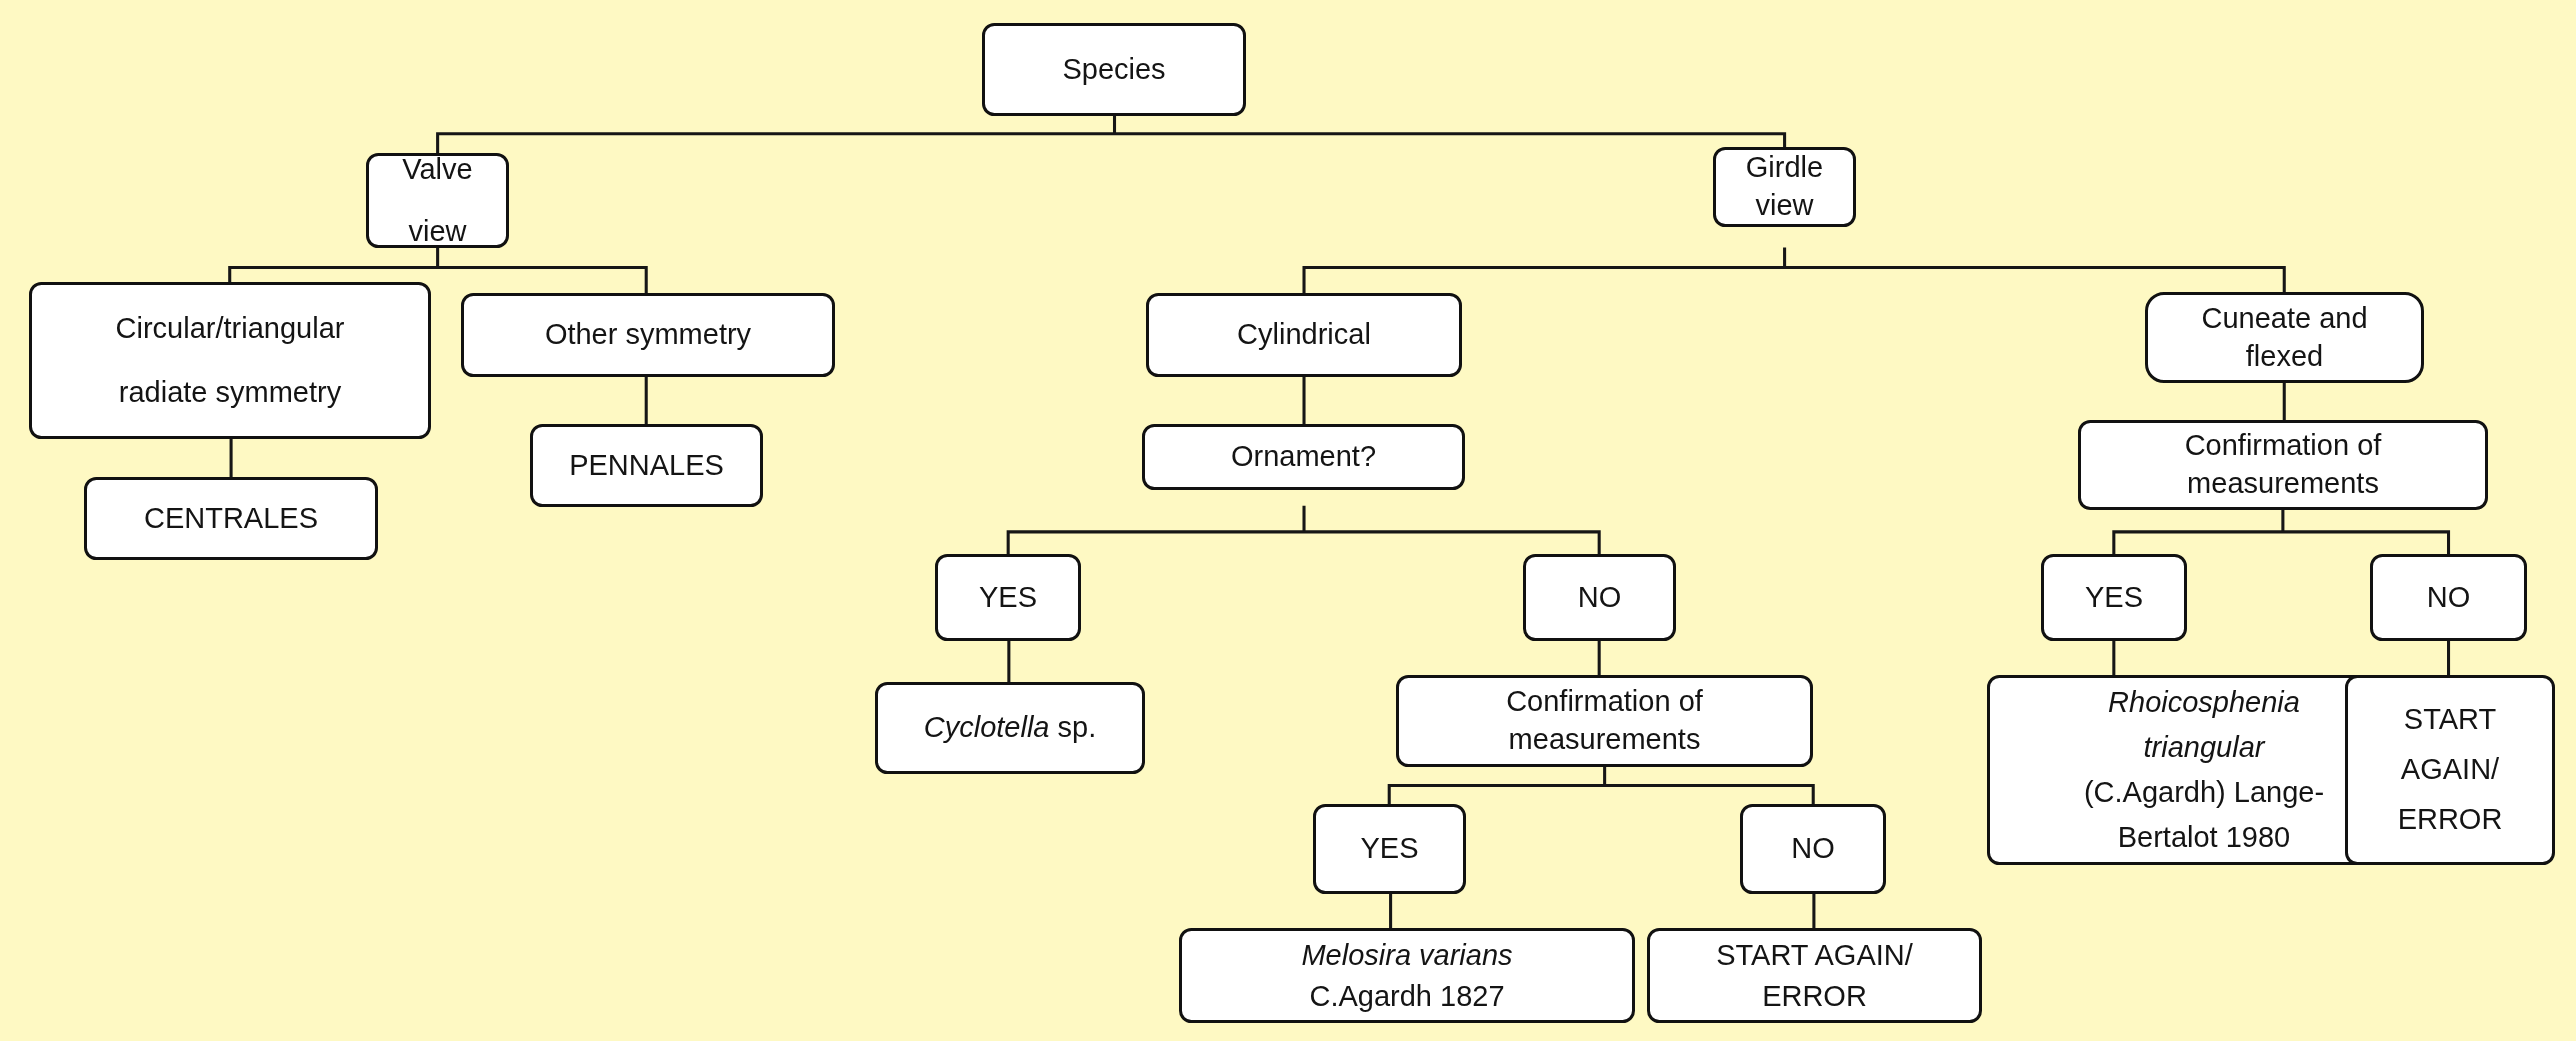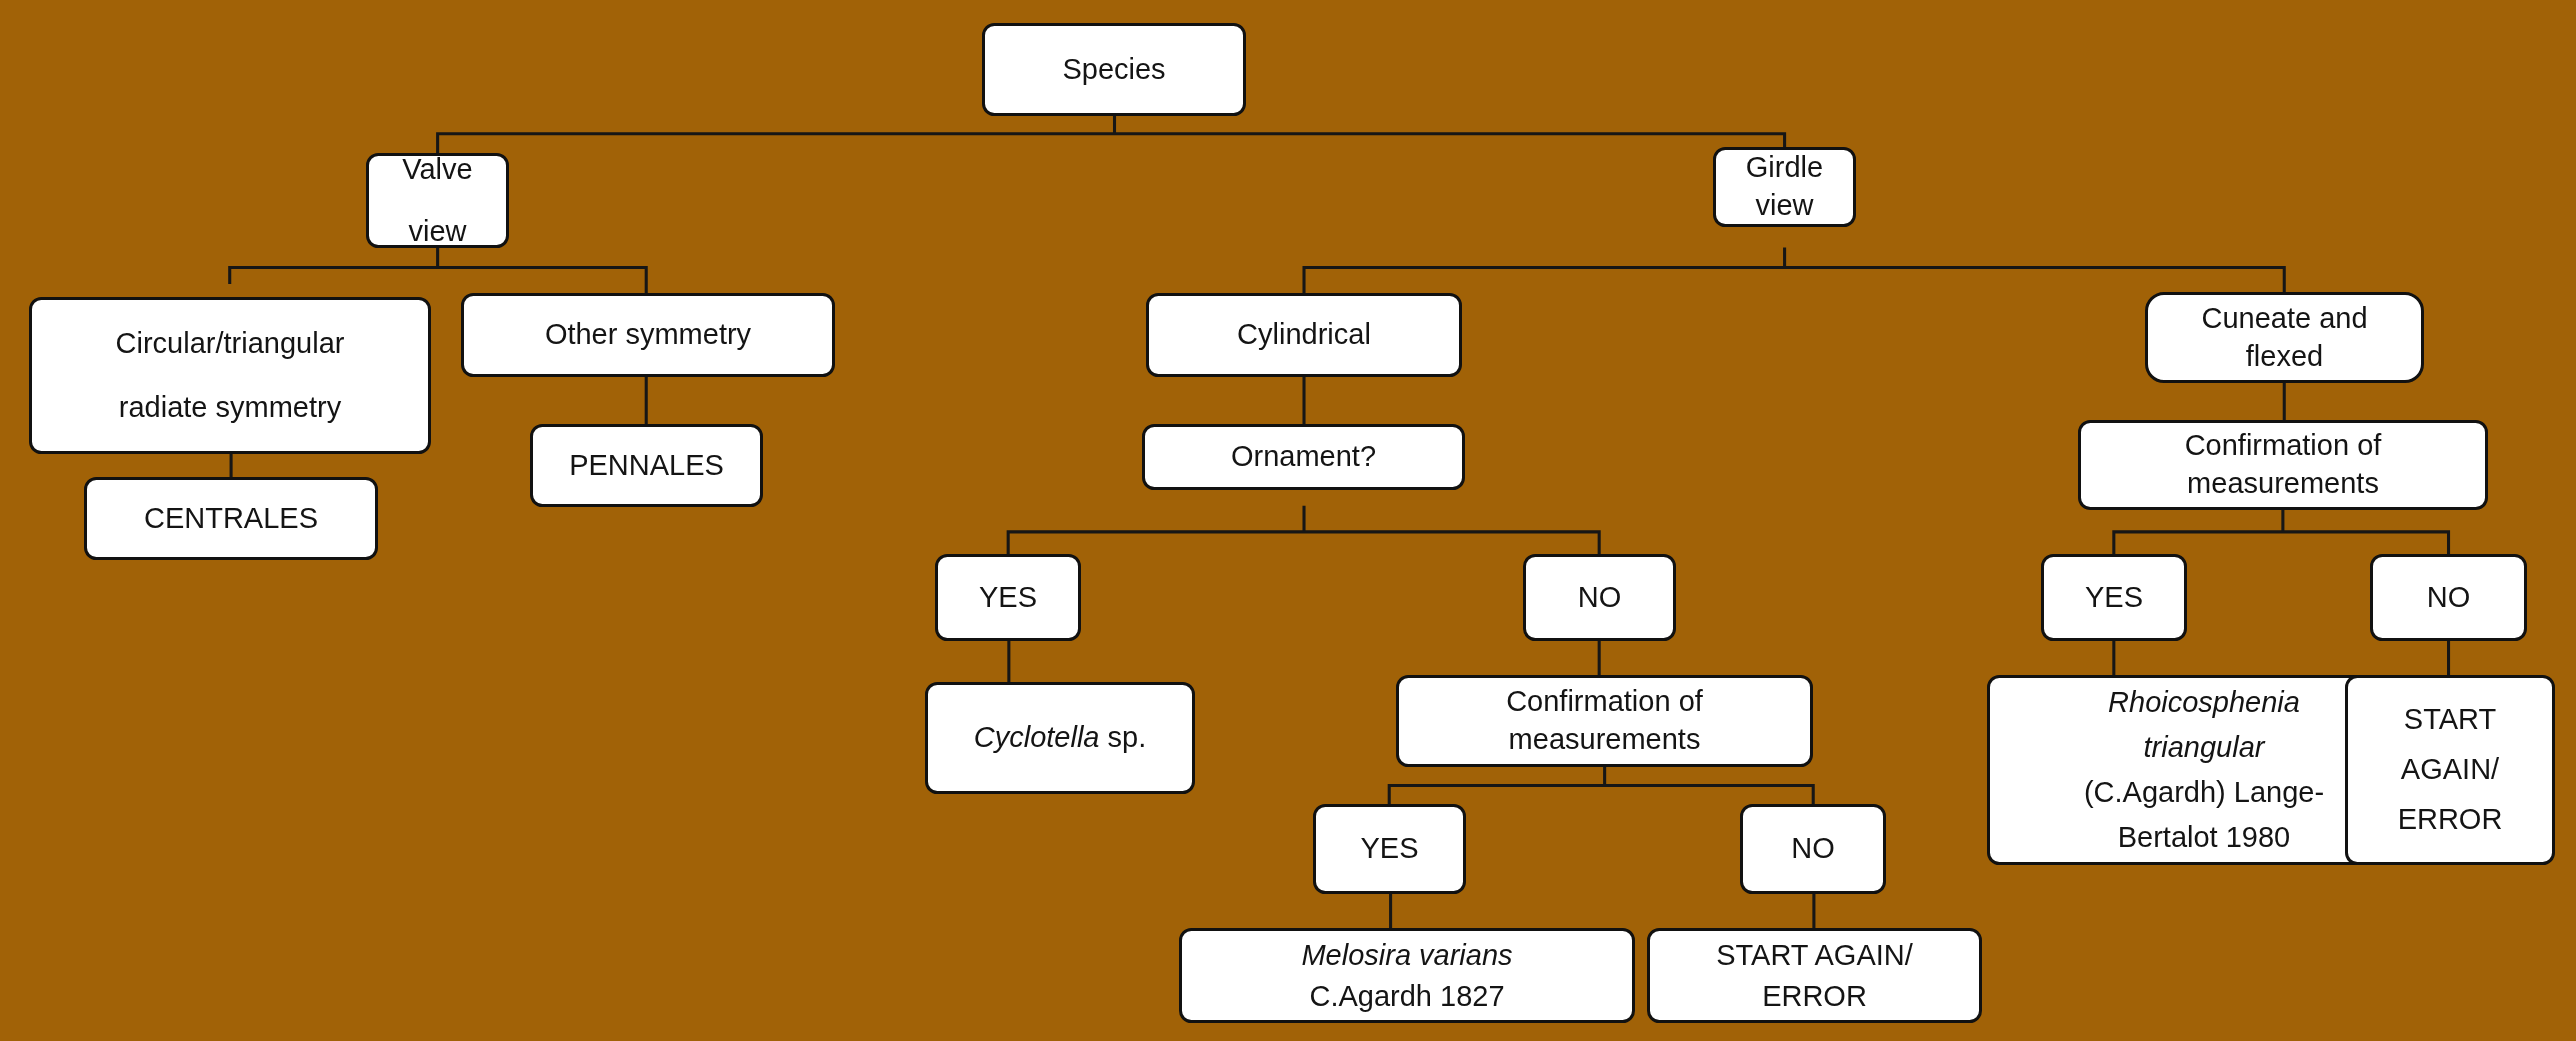--- a/index.html
+++ b/index.html
@@ -1,20 +1,20 @@
 <!DOCTYPE html>
 <html style="font-size:11px"><head>
 <meta charset="utf-8">
 <style>
   html, body { margin: 0; padding: 0; background: #ffffff; }
   .canvas {
     position: relative;
     width: 2576px;
     height: 1042px;
-    background: #a16207;
+    background: #fef9c3;
     font-family: "Liberation Sans", "DejaVu Sans", sans-serif;
     color: #141414;
   }
   .wires {
     position: absolute;
     left: 0; top: 0;
     width: 2576px; height: 1042px;
   }
   .wires path {
     stroke: #161616;
@@ -32,38 +32,38 @@
     flex-direction: column;
     align-items: center;
     justify-content: center;
     text-align: center;
     font-size: 29px;
     line-height: 1.3;
     padding: 2.7px 5.5px;
   }
   .node .ln { display: block; }
   .bold { font-weight: 400; }
-  .wide-lines { line-height: 2.2; margin-top: 15px; }
+  .wide-lines { line-height: 2.2; }
   .lh-140 { line-height: 1.4; }
   .lh-155 { line-height: 1.55; }
   .lh-172 { line-height: 1.72; }
 
   
   #n-species        { left: 982px; top: 23px;   width: 264px; height: 93px; }
   #n-valve          { left: 366px;  top: 153px;  width: 143px; height: 95px; gap: 24px; }
   #n-girdle         { left: 1713px; top: 147px;  width: 143px; height: 80px; }
   #n-circular       { left: 29px;   top: 282px;  width: 402px; height: 157px; }
   #n-other          { left: 461px;  top: 293px;  width: 374px; height: 84px; }
   #n-centrales      { left: 84px;  top: 477px;  width: 294px; height: 83px; }
   #n-pennales       { left: 530px;  top: 424px;  width: 233px; height: 83px; }
   #n-cylindrical    { left: 1146px; top: 293px;  width: 316px; height: 84px; }
   #n-ornament       { left: 1142px; top: 424px;  width: 323px; height: 66px; }
   #n-yes-ornament   { left: 935px; top: 554px;  width: 146px; height: 87px; }
   #n-no-ornament    { left: 1523px; top: 554px;  width: 153px; height: 87px; }
-  #n-cyclotella     { left: 925px; top: 682px; width: 270px; height: 112px; }
+  #n-cyclotella     { left: 875px; top: 682px; width: 270px; height: 92px; }
   #n-conf-mid       { left: 1396px; top: 675px;  width: 417px; height: 92px; }
   #n-yes-mid        { left: 1313px; top: 804px; width: 153px; height: 90px; }
   #n-no-mid         { left: 1740px; top: 804px; width: 146px; height: 90px; }
   #n-melosira       { left: 1179px; top: 928px; width: 456px; height: 95px; }
   #n-start-mid      { left: 1647px; top: 928px; width: 335px; height: 95px; }
   #n-cuneate        { left: 2145px; top: 292px;  width: 279px; height: 91px; border-radius: 19px; }
   #n-conf-right     { left: 2078px; top: 420px;  width: 410px; height: 90px; }
   #n-yes-right      { left: 2041px; top: 554px;  width: 146px; height: 87px; }
   #n-no-right       { left: 2370px; top: 554px;  width: 157px; height: 87px; }
   #n-rhoicosphenia  { left: 1987px; top: 675px;  width: 434px; height: 190px; }

